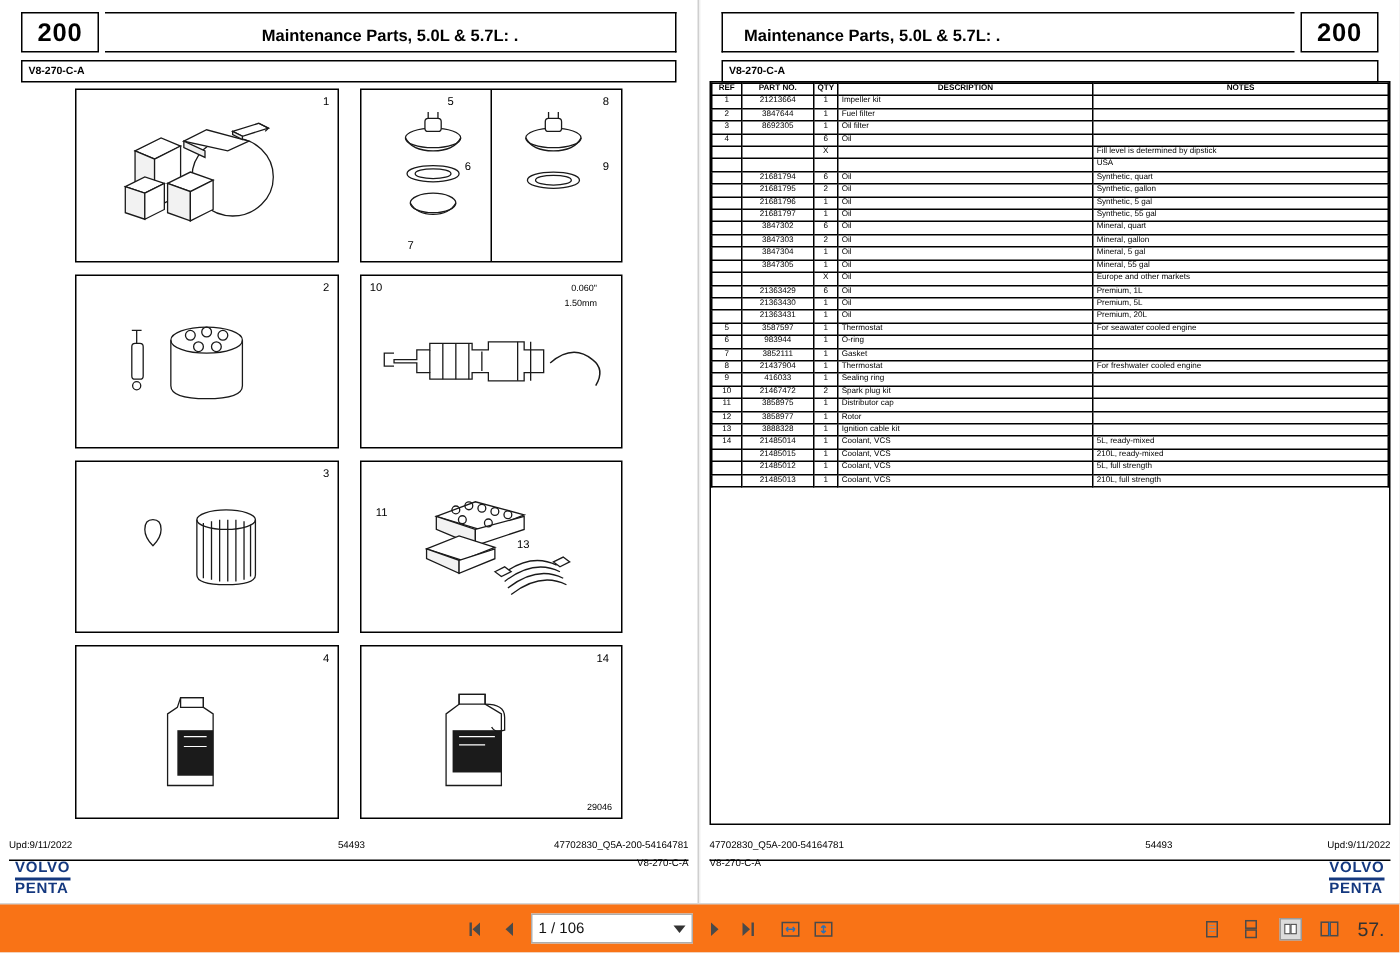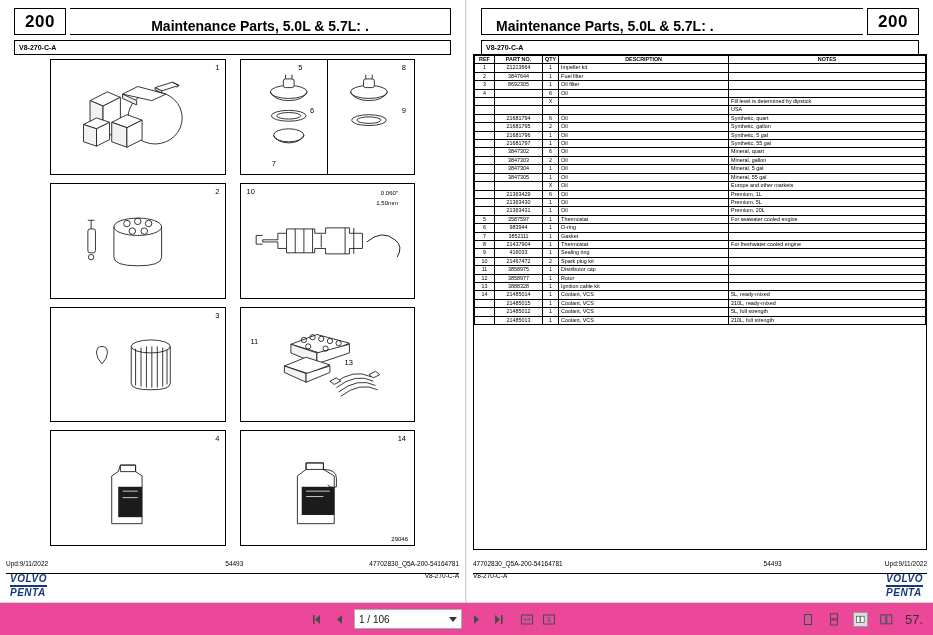--- a/index.html
+++ b/index.html
@@ -33,21 +33,21 @@
     font-size: 17px; font-weight: bold; letter-spacing: .5px;
   }
   .bignum.l { left: 6px; }
   .bignum.r { right: 6px; }
   .hdrline {
     position: absolute; left: 62px; right: 6px; top: 2px; height: 27px;
     border: 1px solid #000; border-left: none;
   }
   .hdrline.rev { left: 6px; right: 62px; border-left: 1px solid #000; border-right: none; }
   .hdrtitle {
-    position: absolute; top: 9px; font-size: 14px; font-weight: bold; color: #000;
+    position: absolute; top: 9px; font-size: 11px; font-weight: bold; color: #000;
   }
   .hdrtitle.center { left: 0; right: 0; text-align: center; }
   .hdrtitle.left { left: 14px; }
 
   
   .modelbar {
     margin: 4px 6px 0 6px; height: 15px; border: 1px solid #000;
     display: flex; align-items: center; padding-left: 4px;
     font-size: 7px; font-weight: bold;
   }
@@ -83,42 +83,42 @@
     position: absolute; left: 6px; right: 6px; bottom: 28px; border-top: 1px solid #000; height: 0;
   }
 
   .logo {
     position: absolute; bottom: 4px; font-size: 0;
   }
   .logo.l { left: 10px; }
   .logo.r { right: 10px; }
   .logo .word {
     font-family: "Liberation Sans", sans-serif; font-weight: bold; color: #14387f;
-    font-size: 10px; letter-spacing: .5px; line-height: 10px; display: block; font-style: italic;
+    font-size: 10px; letter-spacing: .5px; line-height: 10px; display: block;
   }
   .logo .bar { display: block; height: 2px; background: #14387f; margin: 1px 0 1px 0; }
 
   
   .tblwrap { position: absolute; left: 6px; right: 6px; top: 54px; bottom: 52px; border: 1px solid #000; }
   table.parts { width: 100%; border-collapse: collapse; font-size: 5.4px; color: #000; }
   table.parts th, table.parts td {
     border: 1px solid #000; padding: 0 2px; height: 7.4px; line-height: 7.4px; white-space: nowrap; overflow: hidden;
   }
   table.parts th { font-weight: bold; font-size: 5.4px; text-align: center; }
   .c-ref { width: 20px; text-align: center; }
   .c-pn  { width: 48px; text-align: center; }
   .c-qty { width: 16px; text-align: center; }
   .c-desc{ width: 170px; text-align: left; }
   .c-notes { text-align: left; }
   .desc-head, .notes-head { text-align: center; }
 
   
   .toolbar {
     position: absolute; left: 0; bottom: 0; width: 933px; height: 33px;
-    background: #ec4899; border-top: 1px solid #d6d6d6;
+    background: #f97316; border-top: 1px solid #d6d6d6;
     display: flex; align-items: center;
   }
   .tb-center { position: absolute; left: 310px; display: flex; align-items: center; gap: 7px; }
   .tb-right { position: absolute; right: 10px; display: flex; align-items: center; gap: 11px; }
   .ic {
     width: 15px; height: 15px; display: inline-flex; align-items: center; justify-content: center;
     color: #4a4a4a; font-size: 11px; line-height: 1;
   }
   .ic svg { display: block; }
   .pagebox {

